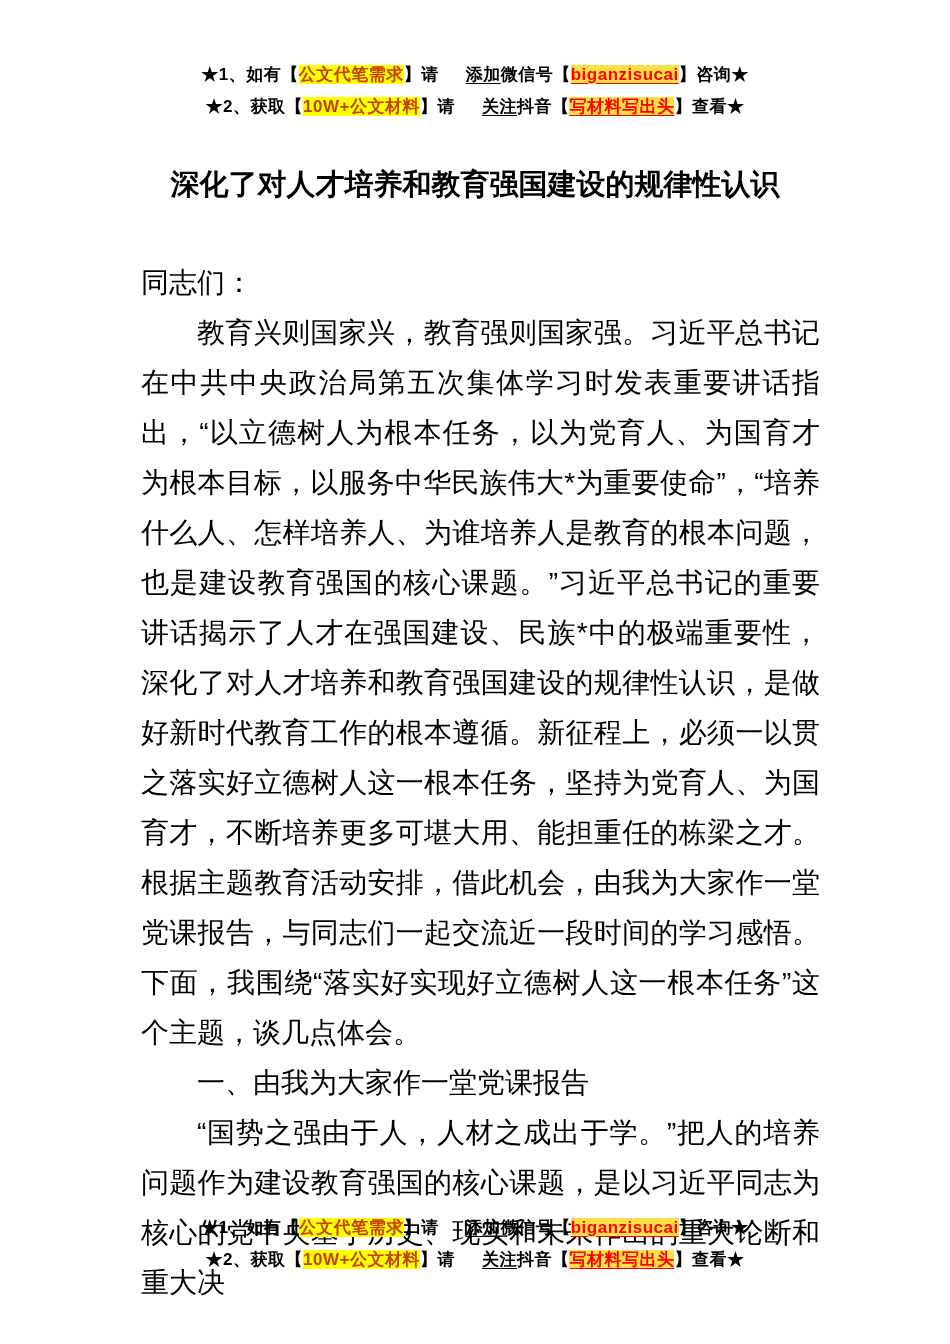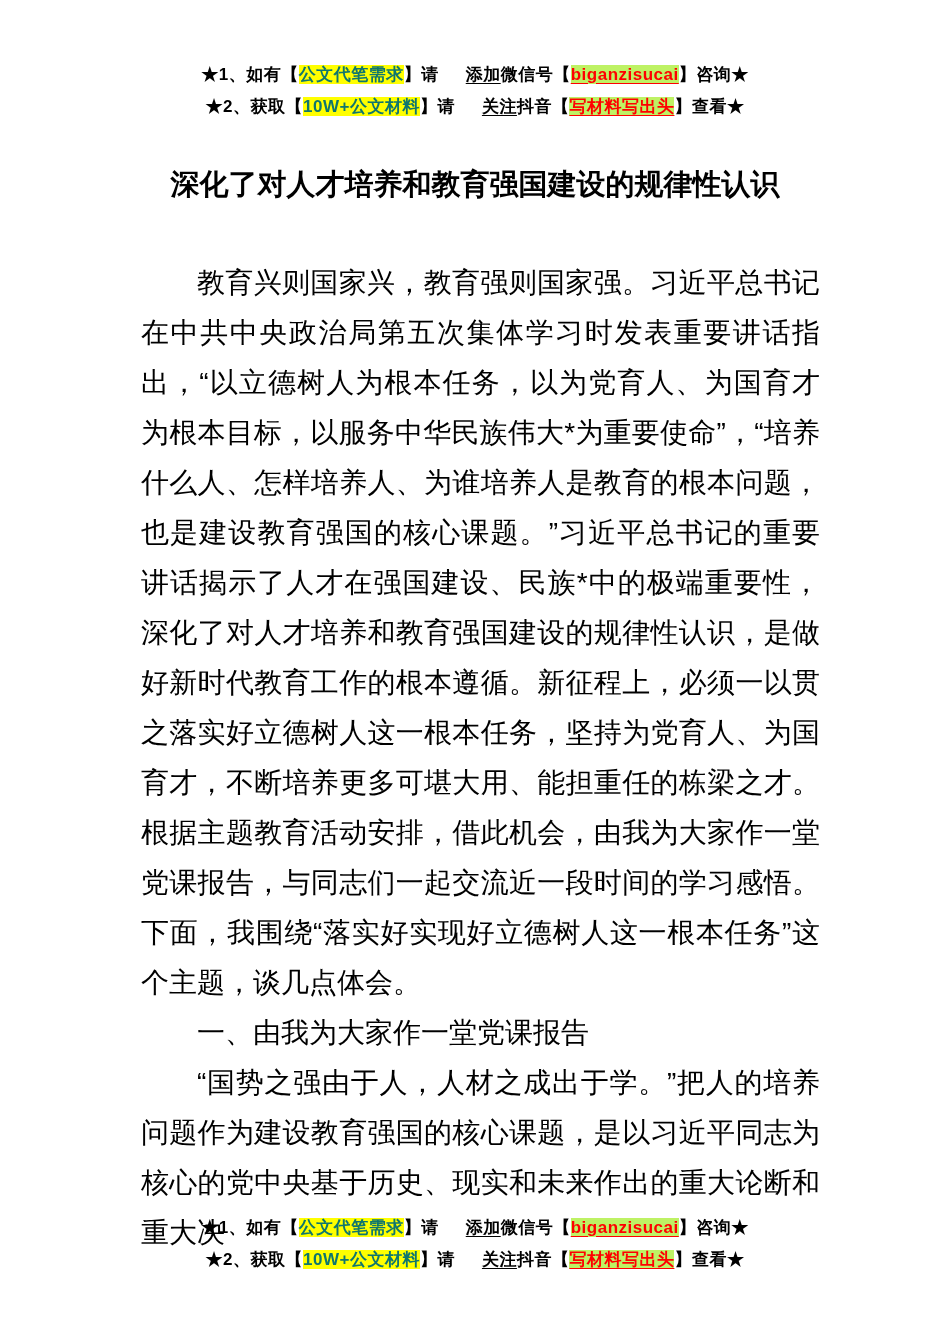--- a/index.html
+++ b/index.html
@@ -16,22 +16,22 @@
     text-align:center;
     font-size:17px; font-weight:700;
     line-height:32px;
     letter-spacing:0.5px;
     white-space:nowrap;
   }
   .notice-top { top:59px; }
   .notice-bottom { top:1212px; }
   .notice .seg-normal { font-weight:700; }
   .notice .seg-u { text-decoration:underline; text-underline-offset:3px;margin-left:27px; }
-  .notice .seg-hl { color:#0f766e; background:#ffff00; }
-  .notice .seg-hl-u { color:#ff0000; background:#bef264; text-decoration:underline; text-underline-offset:3px; }
+  .notice .seg-hl { color:#c2410c; background:#ffff00; }
+  .notice .seg-hl-u { color:#ff0000; background:#fde047; text-decoration:underline; text-underline-offset:3px; }
   .doc-title {
     position:absolute; top:162px; left:0; width:100%;
     text-align:center;
     font-size:29px; font-weight:700;
     line-height:44px;
   }
   .doc-body {
     position:absolute; top:258px; left:141px; width:679px;
     font-size:28px; line-height:50px;
     text-align:justify;
@@ -46,20 +46,21 @@
 <div class="page">
 
   <div class="notice notice-top">
     <div><span>★1、如有【</span><span class="seg-hl">公文代笔需求</span><span>】请</span><span class="seg-u">添加</span><span class="seg-normal">微信号</span><span>【</span><span class="seg-hl-u">biganzisucai</span><span>】咨询★</span></div>
     <div><span>★2、获取【</span><span class="seg-hl">10W+公文材料</span><span>】请</span><span class="seg-u">关注</span><span class="seg-normal">抖音</span><span>【</span><span class="seg-hl-u">写材料写出头</span><span>】查看★</span></div>
   </div>
 
   <div class="doc-title">深化了对人才培养和教育强国建设的规律性认识</div>
 
   <div class="doc-body">
+    <p>同志们：</p>
     <p class="indent">教育兴则国家兴，教育强则国家强。习近平总书记在中共中央政治局第五次集体学习时发表重要讲话指出，“以立德树人为根本任务，以为党育人、为国育才为根本目标，以服务中华民族伟大*为重要使命”，“培养什么人、怎样培养人、为谁培养人是教育的根本问题，也是建设教育强国的核心课题。”习近平总书记的重要讲话揭示了人才在强国建设、民族*中的极端重要性，深化了对人才培养和教育强国建设的规律性认识，是做好新时代教育工作的根本遵循。新征程上，必须一以贯之落实好立德树人这一根本任务，坚持为党育人、为国育才，不断培养更多可堪大用、能担重任的栋梁之才。根据主题教育活动安排，借此机会，由我为大家作一堂党课报告，与同志们一起交流近一段时间的学习感悟。下面，我围绕“落实好实现好立德树人这一根本任务”这个主题，谈几点体会。</p>
     <p class="indent">一、由我为大家作一堂党课报告</p>
     <p class="indent">“国势之强由于人，人材之成出于学。”把人的培养问题作为建设教育强国的核心课题，是以习近平同志为核心的党中央基于历史、现实和未来作出的重大论断和重大决</p>
   </div>
 
   <div class="notice notice-bottom">
     <div><span>★1、如有【</span><span class="seg-hl">公文代笔需求</span><span>】请</span><span class="seg-u">添加</span><span class="seg-normal">微信号</span><span>【</span><span class="seg-hl-u">biganzisucai</span><span>】咨询★</span></div>
     <div><span>★2、获取【</span><span class="seg-hl">10W+公文材料</span><span>】请</span><span class="seg-u">关注</span><span class="seg-normal">抖音</span><span>【</span><span class="seg-hl-u">写材料写出头</span><span>】查看★</span></div>
   </div>
 

